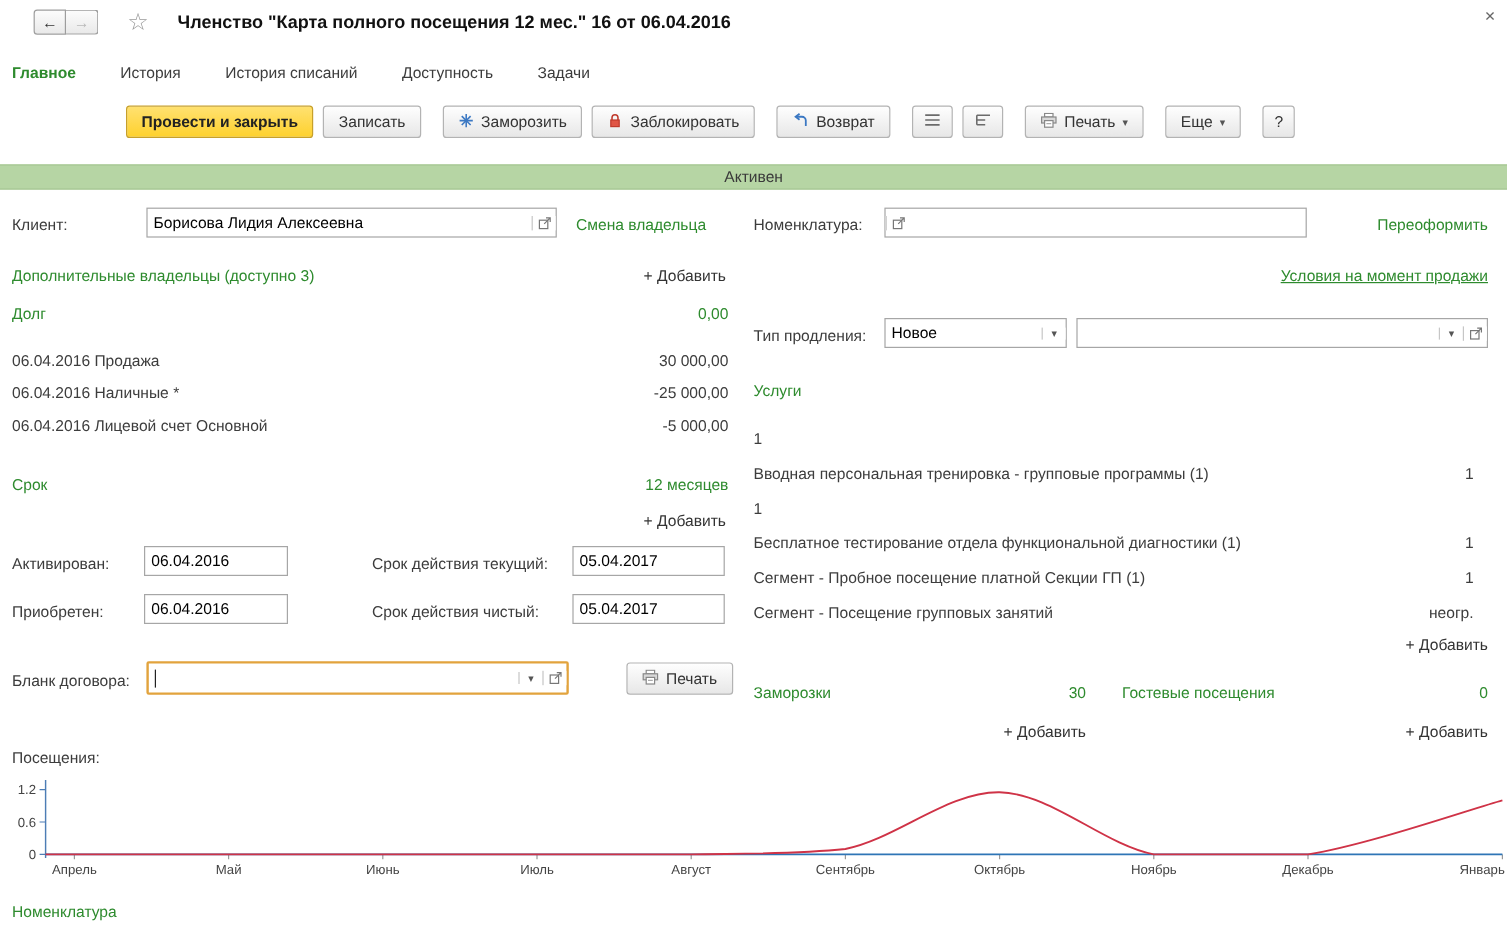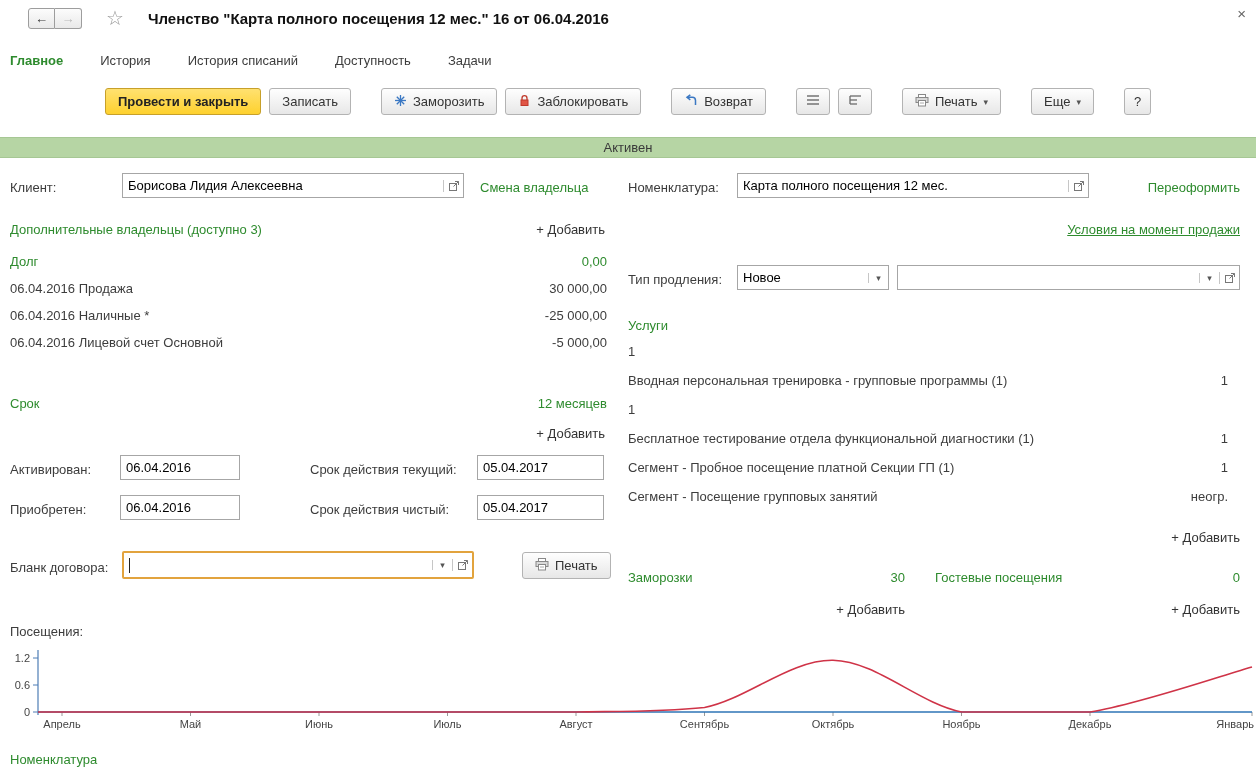--- a/index.html
+++ b/index.html
@@ -15,42 +15,42 @@
   .star{position:absolute;left:106px;top:6px;font-size:20px;color:#9a9a9a;cursor:pointer}
   .title{position:absolute;left:148px;top:10px;font-size:15px;font-weight:bold;color:#111;white-space:nowrap}
   .close-x{position:absolute;right:10px;top:5px;font-size:15px;color:#666;cursor:pointer}
 
   .tabs{position:absolute;left:10px;top:53px;display:flex;gap:37px}
   .tab{color:#3c3c3c;cursor:pointer;white-space:nowrap}
   .tab.active{color:var(--green);font-weight:bold}
 
   .toolbar{position:absolute;left:105px;top:88px;display:flex;gap:8px;align-items:flex-end}
   .btn{display:inline-flex;align-items:center;gap:6px;height:27px;padding:0 12px;border:1px solid #b3b3b3;border-radius:3px;background:linear-gradient(#fefefe,#e7e7e7);font:13px "Liberation Sans",sans-serif;color:#333;cursor:pointer;white-space:nowrap}
-  .btn.grp{margin-left:22px}
+  .btn.grp{margin-left:10px}
   .btn.icon-only{padding:0 9px}
   .btn-primary{background:linear-gradient(#ffe170,#fed12e);border-color:#c7a02a;font-weight:bold;color:#222}
   .arrow-g{font-size:9px;color:#555}
 
   .status-bar{position:absolute;left:0;top:137px;width:100%;height:21px;background:#b6d5a4;border-top:1px solid #a6c794;border-bottom:1px solid #a6c794;text-align:center;line-height:19px;color:#3a3a3a}
 
   .lbl{position:absolute;white-space:nowrap;color:#3c3c3c}
   .green{color:var(--green)}
   .glink{color:var(--green);cursor:pointer}
   .u{text-decoration:underline}
   .add-link{color:#333;cursor:pointer;position:absolute;white-space:nowrap}
 
   .field{position:absolute;display:flex;align-items:center;border:1px solid #a6a6a6;background:#fff;height:25px}
   .field input{flex:1;min-width:0;border:none;outline:none;background:transparent;font:13px "Liberation Sans",sans-serif;color:#000;padding:0 5px}
   .fbtn{width:20px;display:flex;align-items:center;justify-content:center;border-left:1px solid #c6c6c6;cursor:pointer;background:#fff}
   .contract{border:2px solid #e2a33d;height:28px;border-radius:2px}
   .caret{width:1px;height:15px;background:#222;margin-left:5px;align-self:center}
 
   .row-flex{position:absolute;display:flex;justify-content:space-between;white-space:nowrap}
   .rows{position:absolute}
-  .data-row{display:flex;justify-content:space-between;align-items:flex-start;color:#3d3d3d;white-space:nowrap}
+  .data-row{display:flex;justify-content:space-between;align-items:flex-end;color:#3d3d3d;white-space:nowrap}
   [data-name="debt-rows"] .data-row{height:27px}
   [data-name="service-rows"] .data-row{height:29px}
 
   .chart{position:absolute;left:0;top:640px}
   svg text{font-family:"Liberation Sans",sans-serif}
 </style>
 </head>
 <body>
 
 <div class="header" data-name="window-header">
@@ -144,21 +144,20 @@
       <svg width="12" height="12" viewBox="0 0 12 12" fill="none" stroke="#777">
         <rect x="1.5" y="3.5" width="7" height="7"></rect>
         <path d="M5.5 6.5 L10.5 1.5 M7 1.5 h3.5 v3.5"></path>
       </svg>
     </span>
 </div>
 <span class="lbl glink" style="left:480px;top:180px" data-name="change-owner-link">Смена владельца</span>
 
 <span class="lbl" style="left:628px;top:180px" data-name="nomenclature-label">Номенклатура:</span>
 <div class="field" style="left:737px;top:173px;width:352px" data-name="nomenclature-field">
-  <input data-name="nomenclature-input" value="Карта полного посещения 12 мес." style="">
   <span class="fbtn" data-name="nomenclature-open-icon">
       <svg width="12" height="12" viewBox="0 0 12 12" fill="none" stroke="#777">
         <rect x="1.5" y="3.5" width="7" height="7"></rect>
         <path d="M5.5 6.5 L10.5 1.5 M7 1.5 h3.5 v3.5"></path>
       </svg>
     </span>
 </div>
 <span class="lbl glink" style="right:16px;top:180px" data-name="reissue-link">Переоформить</span>
 
 <span class="lbl glink" style="left:10px;top:222px" data-name="additional-owners-title">Дополнительные владельцы (доступно 3)</span>

